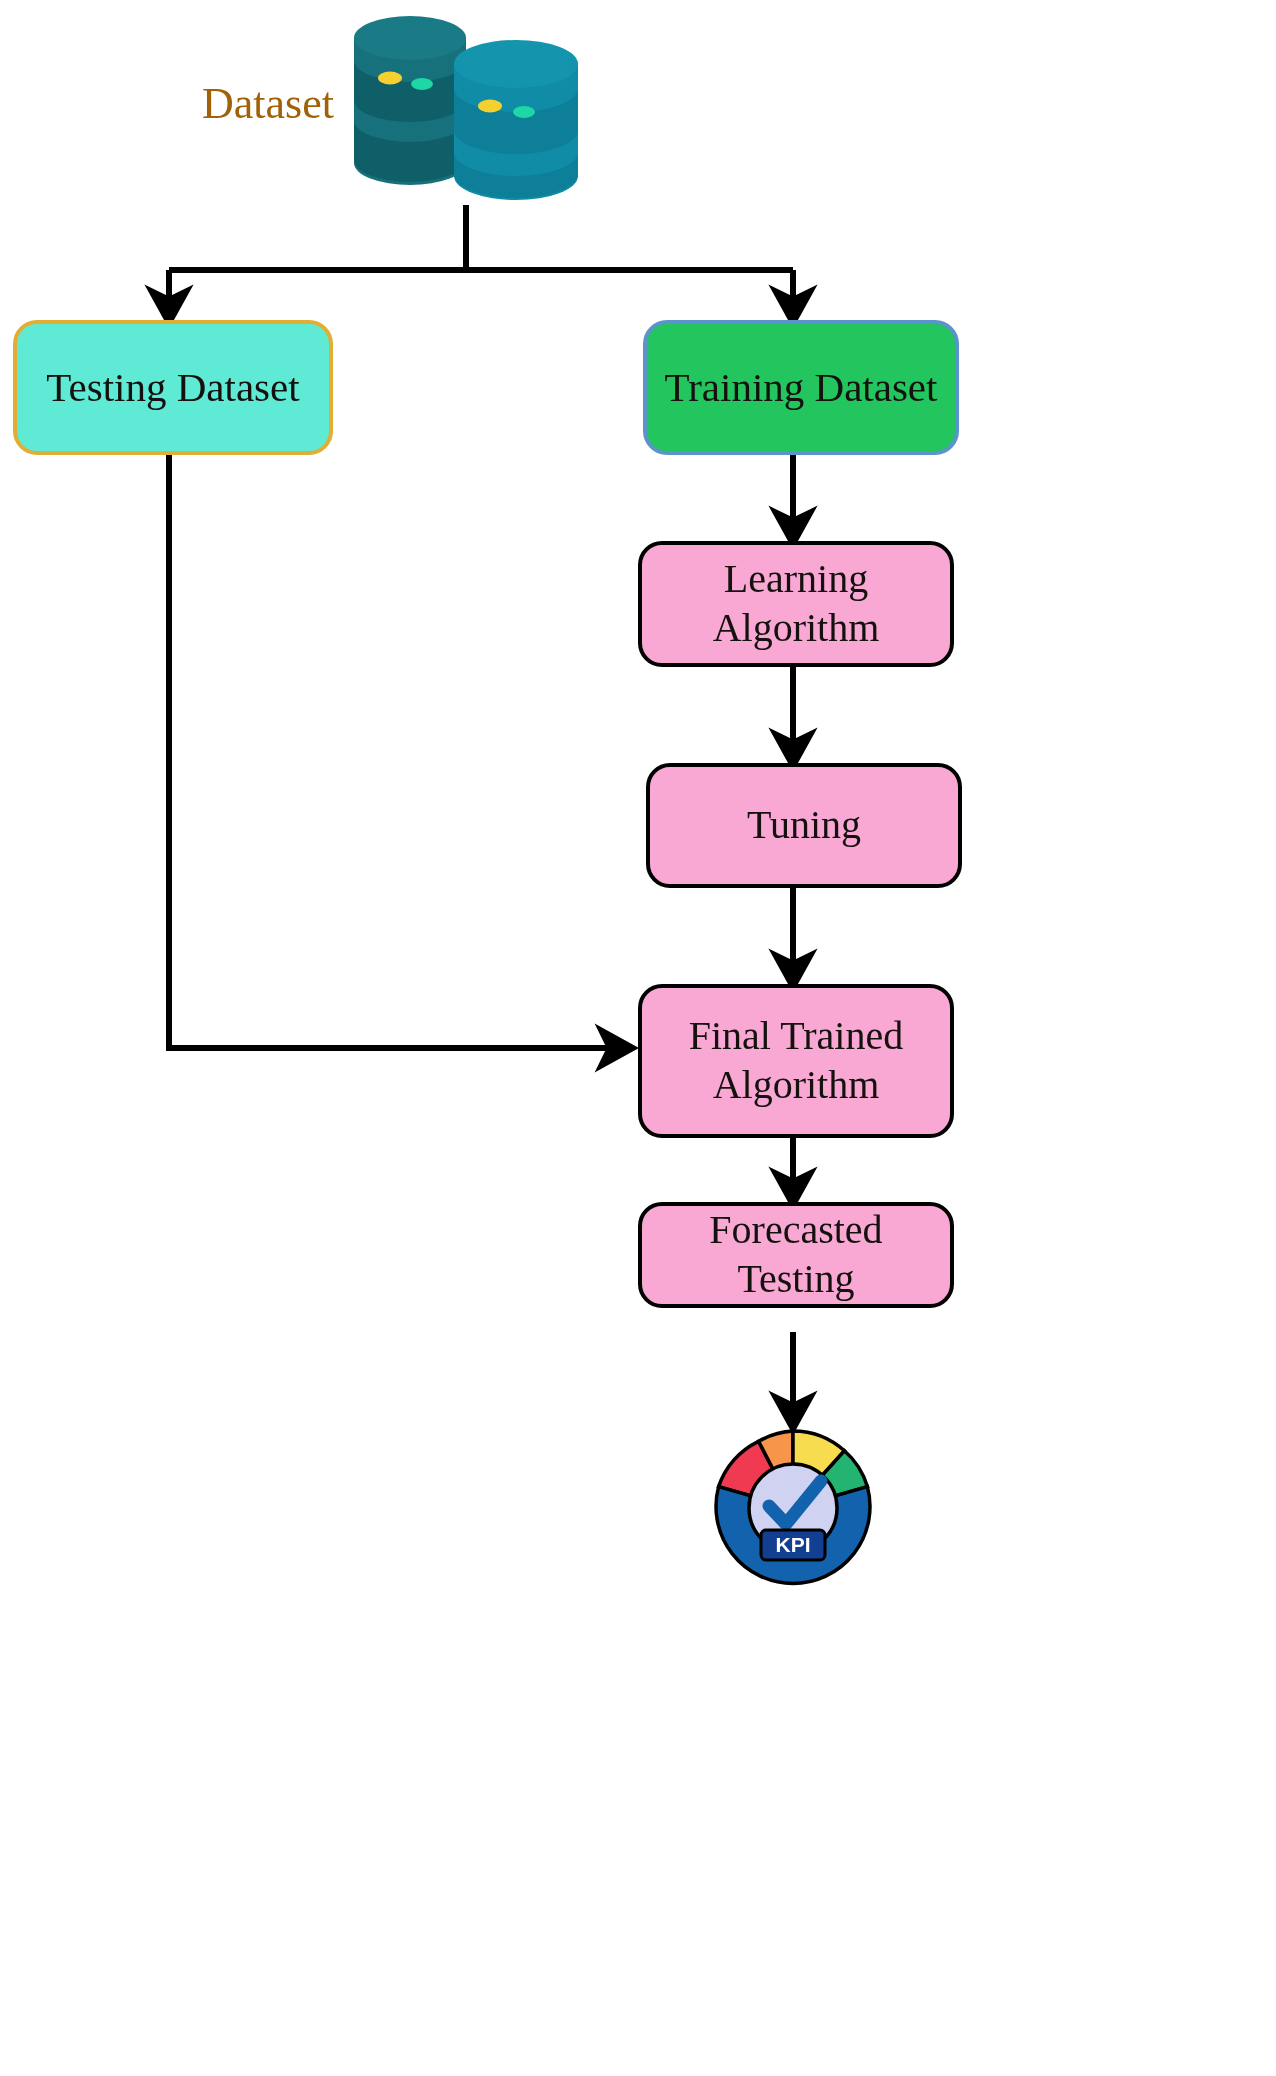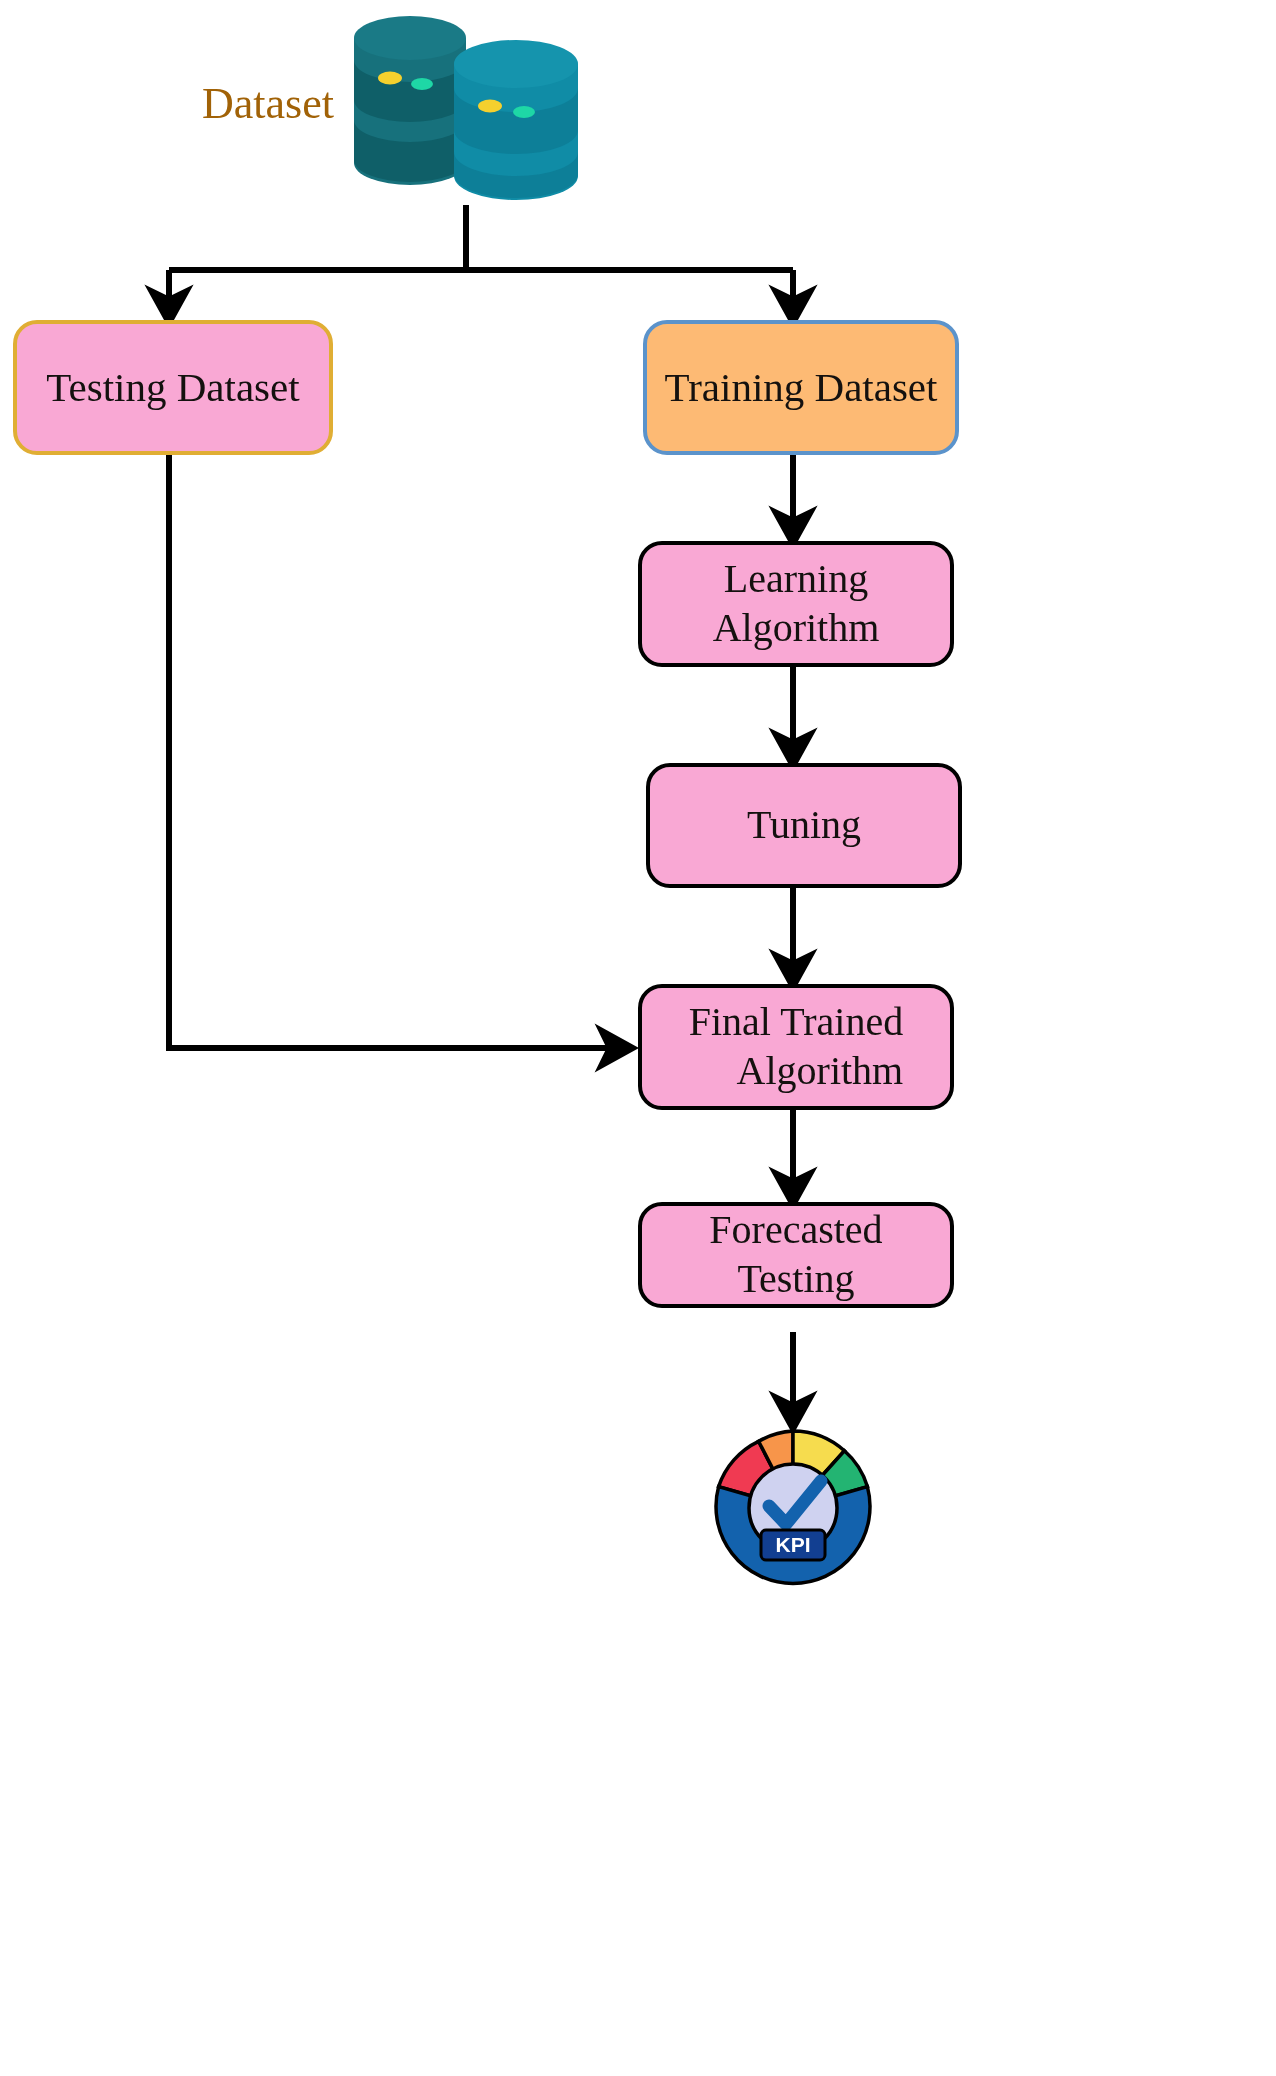--- a/index.html
+++ b/index.html
@@ -12,22 +12,22 @@
   #wires{position:absolute;left:0;top:0;width:1276px;height:2076px;}
 
   
   .node{position:absolute;box-sizing:border-box;
         display:flex;align-items:center;justify-content:center;
         text-align:center;line-height:1.22;color:#14110f;}
 
   .node .lbl{display:block;padding:0 8px;}
 
   .box-plain{background:#f9a8d4;border:4px solid #000000;border-radius:24px;}
-  .box-test {background:#f9a8d4;border:4px solid #e0ae34;border-radius:24px;}
-  .box-train{background:#fdba74;border:4px solid #5b93cb;border-radius:24px;}
+  .box-test {background:#5eead4;border:4px solid #e0ae34;border-radius:24px;}
+  .box-train{background:#22c55e;border:4px solid #5b93cb;border-radius:24px;}
 
   
   .caption{position:absolute;color:#a16207;white-space:nowrap;}
 
   
   #db-icon{position:absolute;}
 
   
   #kpi-icon{position:absolute;}
 </style>
@@ -120,21 +120,21 @@
     <span class="lbl">
       <span>Learning</span><br>
       <span>Algorithm</span>
     </span>
   </div>
 
   <div class="node box-plain" style="left:646px; top:763px; width:316px; height:125px; font-size:40px;">
     <span class="lbl">Tuning</span>
   </div>
 
-  <div class="node box-plain" style="left:638px; top:984px; width:316px; height:126px; font-size:40px;text-align:right;">
+  <div class="node box-plain" style="left:638px; top:984px; width:316px; height:154px; font-size:40px;">
     <span class="lbl">
       <span>Final Trained</span><br>
       <span>Algorithm</span>
     </span>
   </div>
 
   <div class="node box-plain" style="left:638px; top:1202px; width:316px; height:106px; font-size:40px;">
     <span class="lbl">
       <span>Forecasted</span><br>
       <span>Testing</span>

